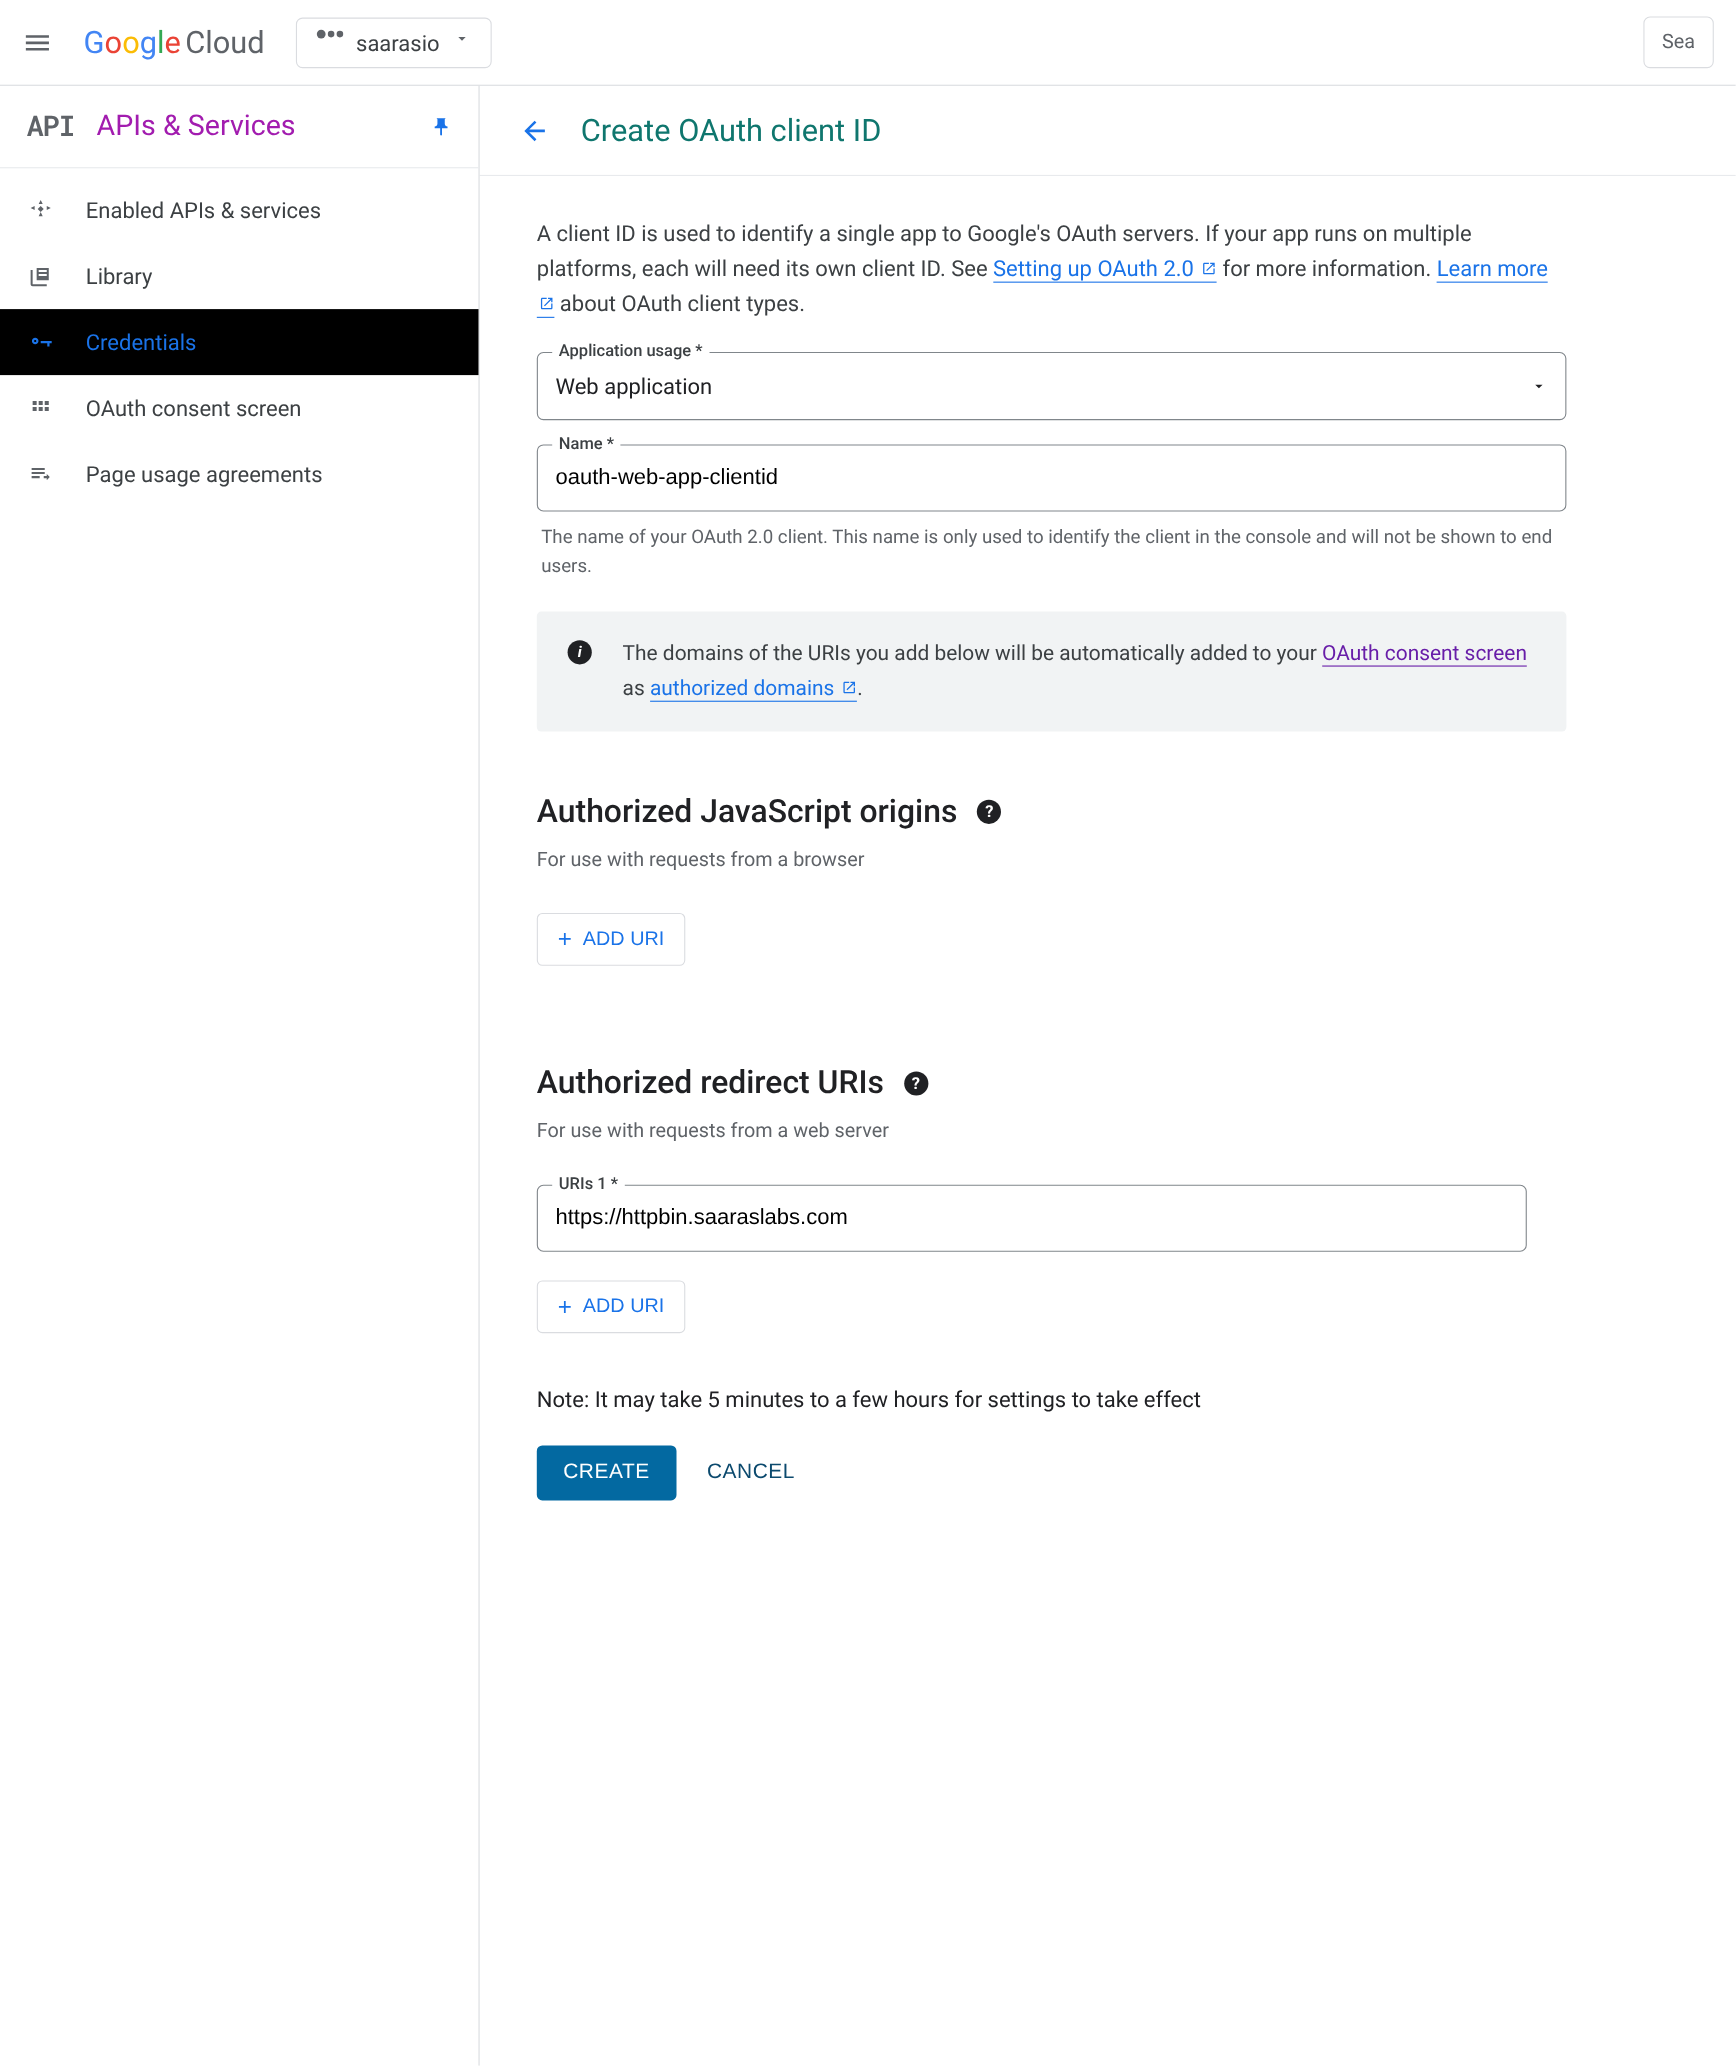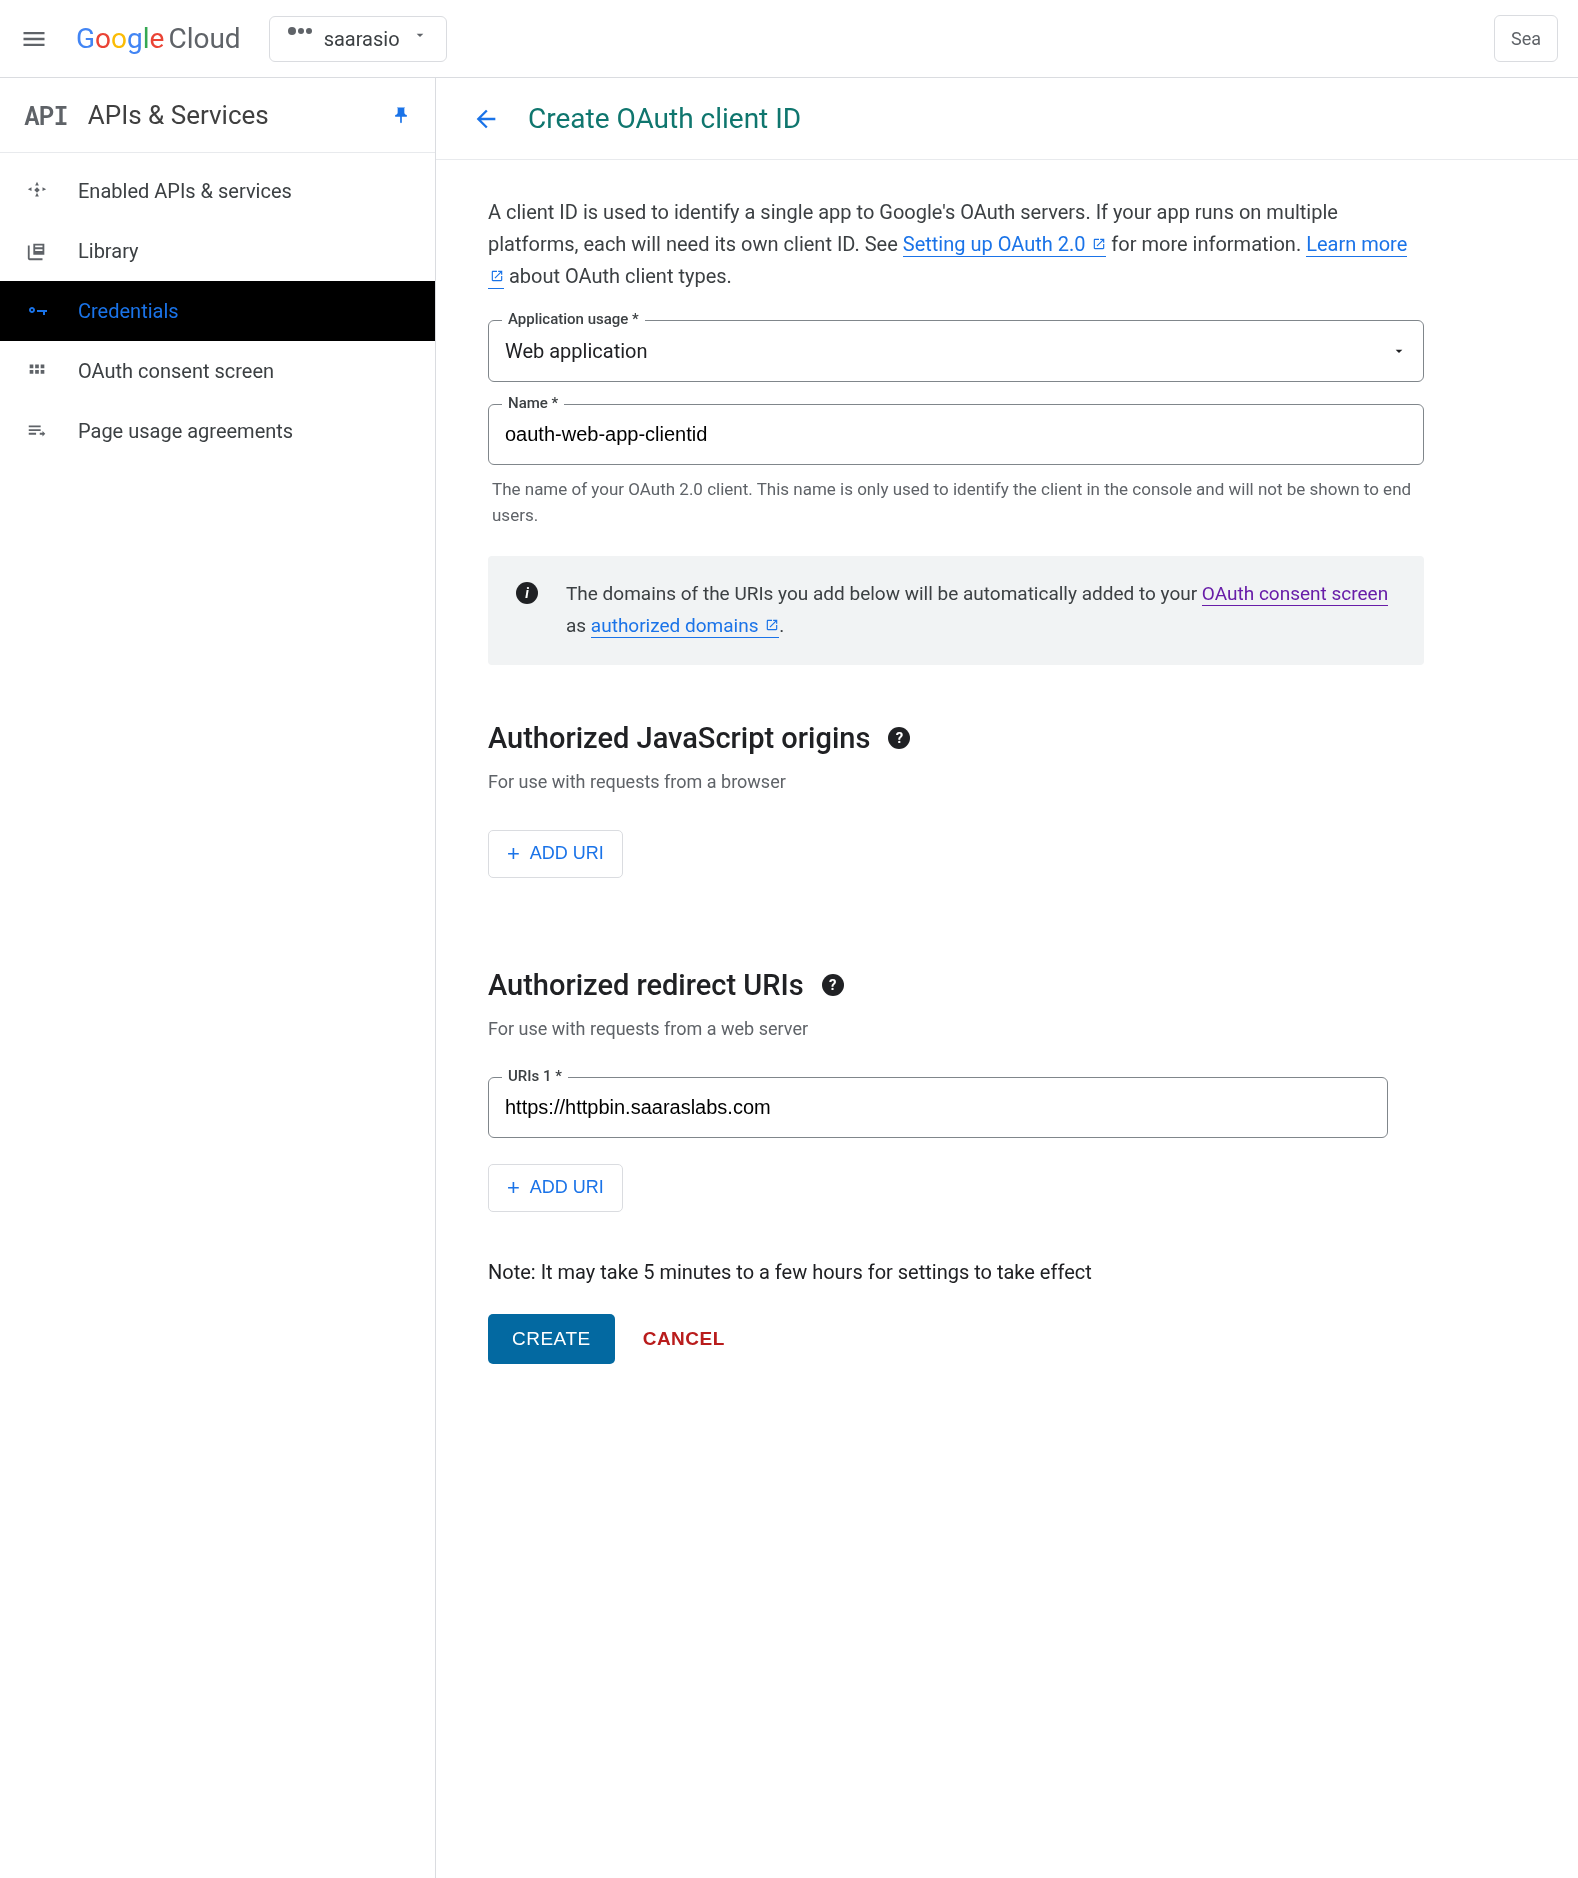--- a/index.html
+++ b/index.html
@@ -14,21 +14,21 @@
   .project-selector .dots { display: flex; align-items: center; gap: 2px; }
   .project-selector .dots span { width: 6px; height: 6px; background: #5f6368; border-radius: 50%; display: inline-block; }
   .project-selector .dots span:nth-child(1){width:8px;height:8px;}
   .search-box { margin-left: auto; border: 1px solid #dadce0; border-radius: 6px; padding: 12px 16px; color: #5f6368; font-size: 18px; min-width: 50px; }
   
   
   .shell { display: flex; }
   .sidebar { width: 436px; border-right: 1px solid #dadce0; min-height: 1800px; position: relative; }
   .sidebar-header { display: flex; align-items: center; padding: 20px 24px; gap: 20px; border-bottom: 1px solid #e8eaed; }
   .sidebar-header .api-label { font-family: 'Roboto Mono', monospace; font-weight: 600; color: #5f6368; font-size: 26px; letter-spacing: -1px; }
-  .sidebar-header .title { font-size: 26px; font-weight: 400; color: #404040; }
+  .sidebar-header .title { font-size: 26px; font-weight: 400; color: #a21caf; }
   .sidebar-header .pin { margin-left: auto; color: #1a73e8; }
   .sidebar-list { padding: 8px 0; }
   .sidebar-item { display: flex; align-items: center; gap: 28px; padding: 18px 24px; font-size: 20px; color: #3c4043; cursor: pointer; }
   .sidebar-item .icon { width: 26px; display: flex; justify-content: center; color: #5f6368; }
   .sidebar-item.active { background: #000000; color: #1a73e8; }
   .sidebar-item.active .icon { color: #1a73e8; }
   
   
   .main { flex: 1; padding: 0; }
   .main-header { display: flex; align-items: center; gap: 28px; padding: 24px 36px; border-bottom: 1px solid #e8eaed; }
@@ -62,21 +62,21 @@
   
   .uri-field { max-width: 900px; margin-bottom: 26px; }
   
   .add-uri-btn { display: inline-flex; align-items: center; gap: 10px; border: 1px solid #dadce0; background: #fff; border-radius: 5px; padding: 10px 18px; color: #1a73e8; font-weight: 500; font-size: 18px; cursor: pointer; margin-bottom: 90px; }
   .add-uri-btn .plus { font-size: 22px; }
   
   .note { font-size: 20px; color: #202124; margin-bottom: 30px; }
   
   .actions { display: flex; gap: 28px; align-items: center; }
   .btn-primary { background: #0369a1; color: #fff; border: none; border-radius: 5px; padding: 14px 24px; font-size: 19px; font-weight: 500; cursor: pointer; letter-spacing: 0.5px; }
-  .btn-text { background: none; border: none; font-size: 19px; font-weight: 700; color: #b91c1c; cursor: pointer; letter-spacing: 0.5px; }
+  .btn-text { background: none; border: none; font-size: 19px; font-weight: 400; color: #0c4a6e; cursor: pointer; letter-spacing: 0.5px; }
   
   svg { display: block; }
 </style>
 </head>
 <body>
 
 <div class="topbar">
   <div class="hamburger">
     <svg viewBox="0 0 24 24">
         <path fill="#5f6368" d="M3 18h18v-2H3v2zm0-5h18v-2H3v2zm0-7v2h18V6H3z"></path>

